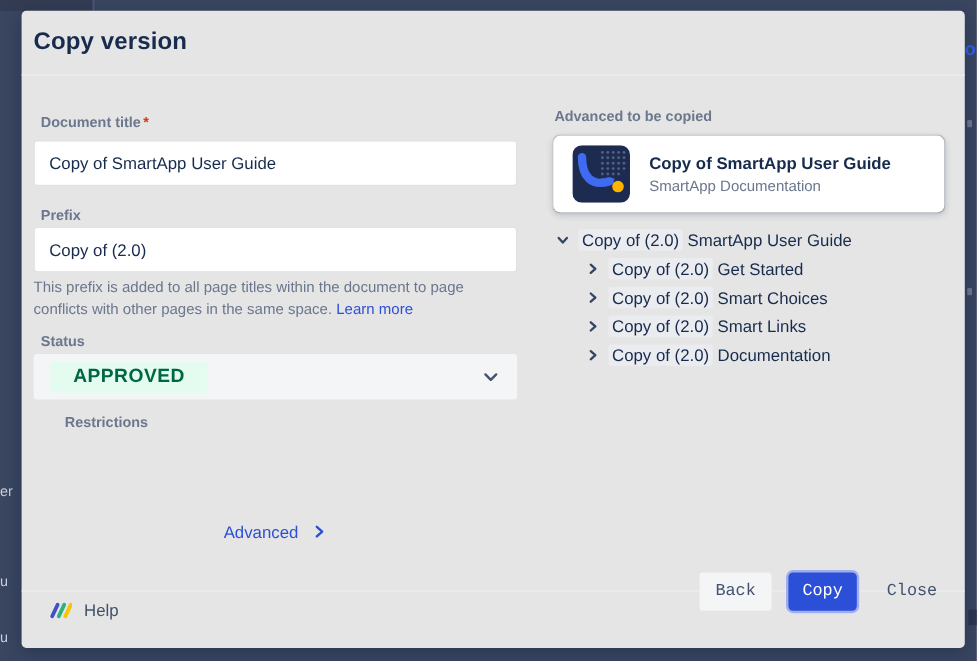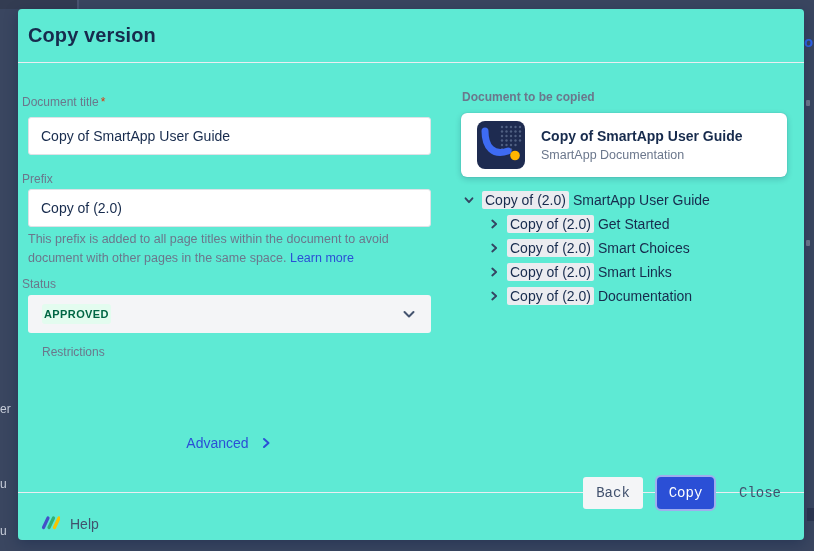--- a/index.html
+++ b/index.html
@@ -16,32 +16,32 @@
   .bg-frag-o{left:804px;top:33px;color:#2E62E8;font-size:15px;font-weight:bold;}
   .bg-frag-er{left:0px;top:402px;}
   .bg-frag-u1{left:0px;top:477px;}
   .bg-frag-u2{left:0px;top:524px;}
   .bg-dot{position:absolute;width:4px;height:6px;background:rgba(255,255,255,.28);border-radius:1px;}
   .bg-corner{position:absolute;left:807px;top:508px;width:7px;height:13px;background:#2C3550;}
 
   
   .modal{
     position:absolute;left:18px;top:9px;width:786px;height:531px;
-    background:#5eead4;border-radius:4px;
+    background:#e5e5e5;border-radius:4px;
     box-shadow:0 4px 14px rgba(9,30,66,.35);
   }
   .modal-title{
     position:absolute;left:10px;top:15px;
     font-size:20px;font-weight:700;color:#172B4D;letter-spacing:.1px;
   }
   .hdr-divider{position:absolute;left:0;top:53px;width:100%;height:1px;background:#EBEDF2;}
 
   .field-label{
-    position:absolute;left:4px;
-    font-size:12px;font-weight:400;color:#6B778C;
+    position:absolute;left:16px;
+    font-size:12px;font-weight:700;color:#6B778C;
   }
   .req{color:#DE350B;margin-left:2px;}
 
   .text-input{
     position:absolute;left:10px;width:403px;height:38px;box-sizing:border-box;
     border:1.5px solid #DFE1E6;border-radius:3px;background:#fff;
     font-family:inherit;font-size:14px;color:#172B4D;padding:0 12px;outline:none;
   }
 
   .help-text{
@@ -52,22 +52,22 @@
 
   .select{
     position:absolute;left:10px;width:403px;height:38px;box-sizing:border-box;
     background:#F4F5F7;border-radius:3px;cursor:pointer;
     display:flex;align-items:center;padding:0 14px;
   }
   .select .chev{margin-left:auto;display:flex;}
   .select-value{font-size:14px;color:#172B4D;}
   .status-badge{
     background:var(--badge-bg,#E3FCEF);color:var(--badge-text,#006644);
-    font-size:11px;font-weight:700;letter-spacing:.4px;
-    padding:4px 2px;border-radius:3px;
+    font-size:16px;font-weight:700;letter-spacing:.4px;
+    padding:4px 19px;border-radius:3px;
   }
 
   .advanced{
     position:absolute;left:10px;top:424px;width:403px;height:20px;
     display:flex;align-items:center;justify-content:center;gap:10px;cursor:pointer;
   }
   .advanced-label{font-size:14px;font-weight:500;color:var(--accent,#2B4FD6);}
 
   
   .preview-heading{
@@ -88,21 +88,21 @@
   .tree-row{display:flex;align-items:center;height:24px;cursor:default;}
   .tree-row.child{padding-left:25px;}
   .tree-chev{width:14px;height:14px;display:flex;align-items:center;justify-content:center;margin-right:6px;cursor:pointer;flex:none;}
   .tree-prefix{background:#EBECF0;color:#172B4D;font-size:14px;padding:1px 3px;border-radius:2px;margin-right:4px;white-space:nowrap;}
   .tree-title{color:#172B4D;font-size:14px;white-space:nowrap;}
 
   
   .ftr-divider{position:absolute;left:0;top:483px;width:100%;height:1px;background:#EBEDF2;}
   .footer-help{
     position:absolute;left:22px;top:491px;height:32px;
-    display:flex;align-items:flex-end;gap:10px;cursor:pointer;
+    display:flex;align-items:flex-start;gap:10px;cursor:pointer;
   }
   .footer-help-label{font-size:14px;color:#42526E;}
   .btn{
     position:absolute;top:468px;height:32px;border:none;border-radius:3px;
     font-family:Liberation Mono, monospace;font-size:14px;cursor:pointer;
     display:flex;align-items:center;justify-content:center;box-sizing:border-box;
   }
   .btn-back{left:565px;width:60px;background:#F4F5F7;color:#42526E;}
   .btn-copy{
     left:639px;width:57px;background:var(--accent,#2B4FD6);color:#fff;font-weight:500;
@@ -127,21 +127,21 @@
 
   <div class="modal-title">Copy version</div>
   <div class="hdr-divider"></div>
 
   <div class="field-label" style="top:86px;"><span>Document title</span><span class="req">*</span></div>
   <input class="text-input" style="top: 108px;" value="Copy of SmartApp User Guide">
 
   <div class="field-label" style="top:163px;">Prefix</div>
   <input class="text-input" style="top: 180px;" value="Copy of (2.0)">
 
-  <div class="help-text"><span>This prefix is added to all page titles within the document to avoid document with other pages in the same space. </span><span class="inline-link">Learn more</span></div>
+  <div class="help-text"><span>This prefix is added to all page titles within the document to page conflicts with other pages in the same space. </span><span class="inline-link">Learn more</span></div>
 
   <div class="field-label" style="top:268px;">Status</div>
   <div class="select" style="top:286px;">
     <span class="status-badge">APPROVED</span>
     <span class="chev">
       <svg width="16" height="16" viewBox="0 0 16 16">
           <path d="M3.5 6 L8 10.5 L12.5 6" fill="none" stroke="#44546F" stroke-width="2" stroke-linecap="round" stroke-linejoin="round"></path>
         </svg>
     </span>
   </div>
@@ -150,21 +150,21 @@
 
   <div class="advanced">
     <span class="advanced-label">Advanced</span>
     <span style="display:flex;">
       <svg width="14" height="14" viewBox="0 0 14 14">
           <path d="M5 3 L9.5 7 L5 11" fill="none" stroke="#2B4FD6" stroke-width="2" stroke-linecap="round" stroke-linejoin="round"></path>
         </svg>
     </span>
   </div>
 
-  <div class="preview-heading">Document to be copied</div>
+  <div class="preview-heading">Advanced to be copied</div>
 
   <div class="doc-card">
     <span style="display:flex;flex:none;">
       <svg width="48" height="48" viewBox="0 0 48 48">
         <rect x="0" y="0" width="48" height="48" rx="8" fill="#1E2B50"></rect>
         <g fill="#506082">
           <circle cx="25" cy="6" r="1.2"></circle>
             <circle cx="29.5" cy="6" r="1.2"></circle>
             <circle cx="34" cy="6" r="1.2"></circle>
             <circle cx="38.5" cy="6" r="1.2"></circle>

